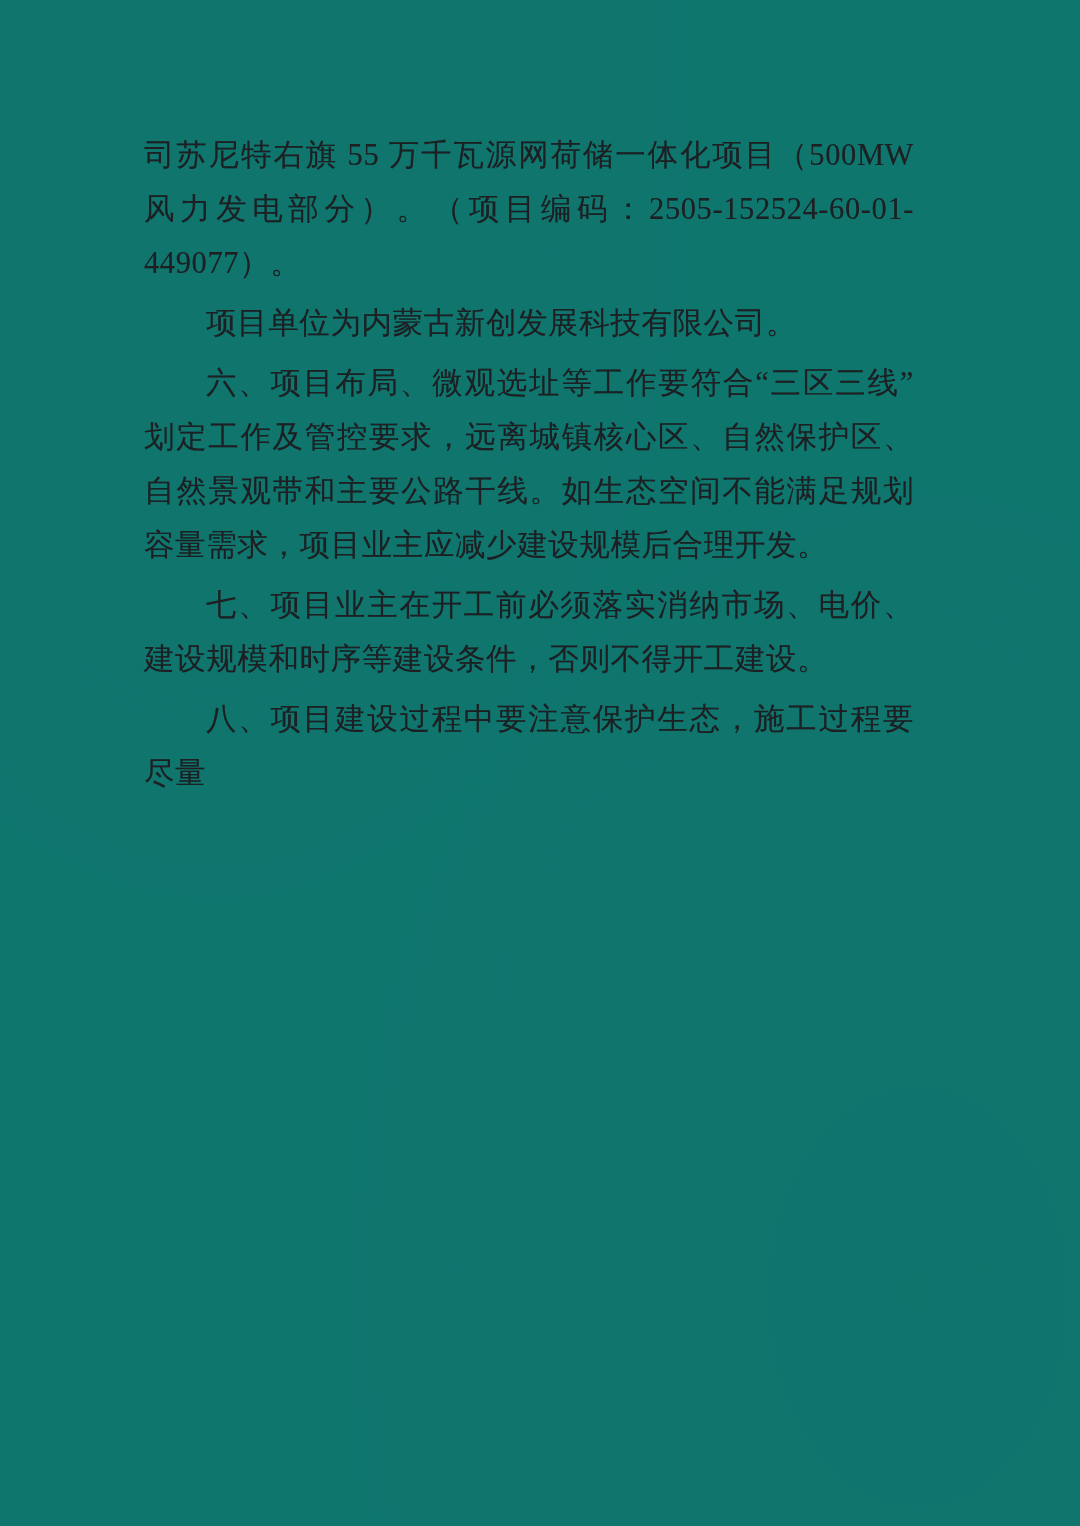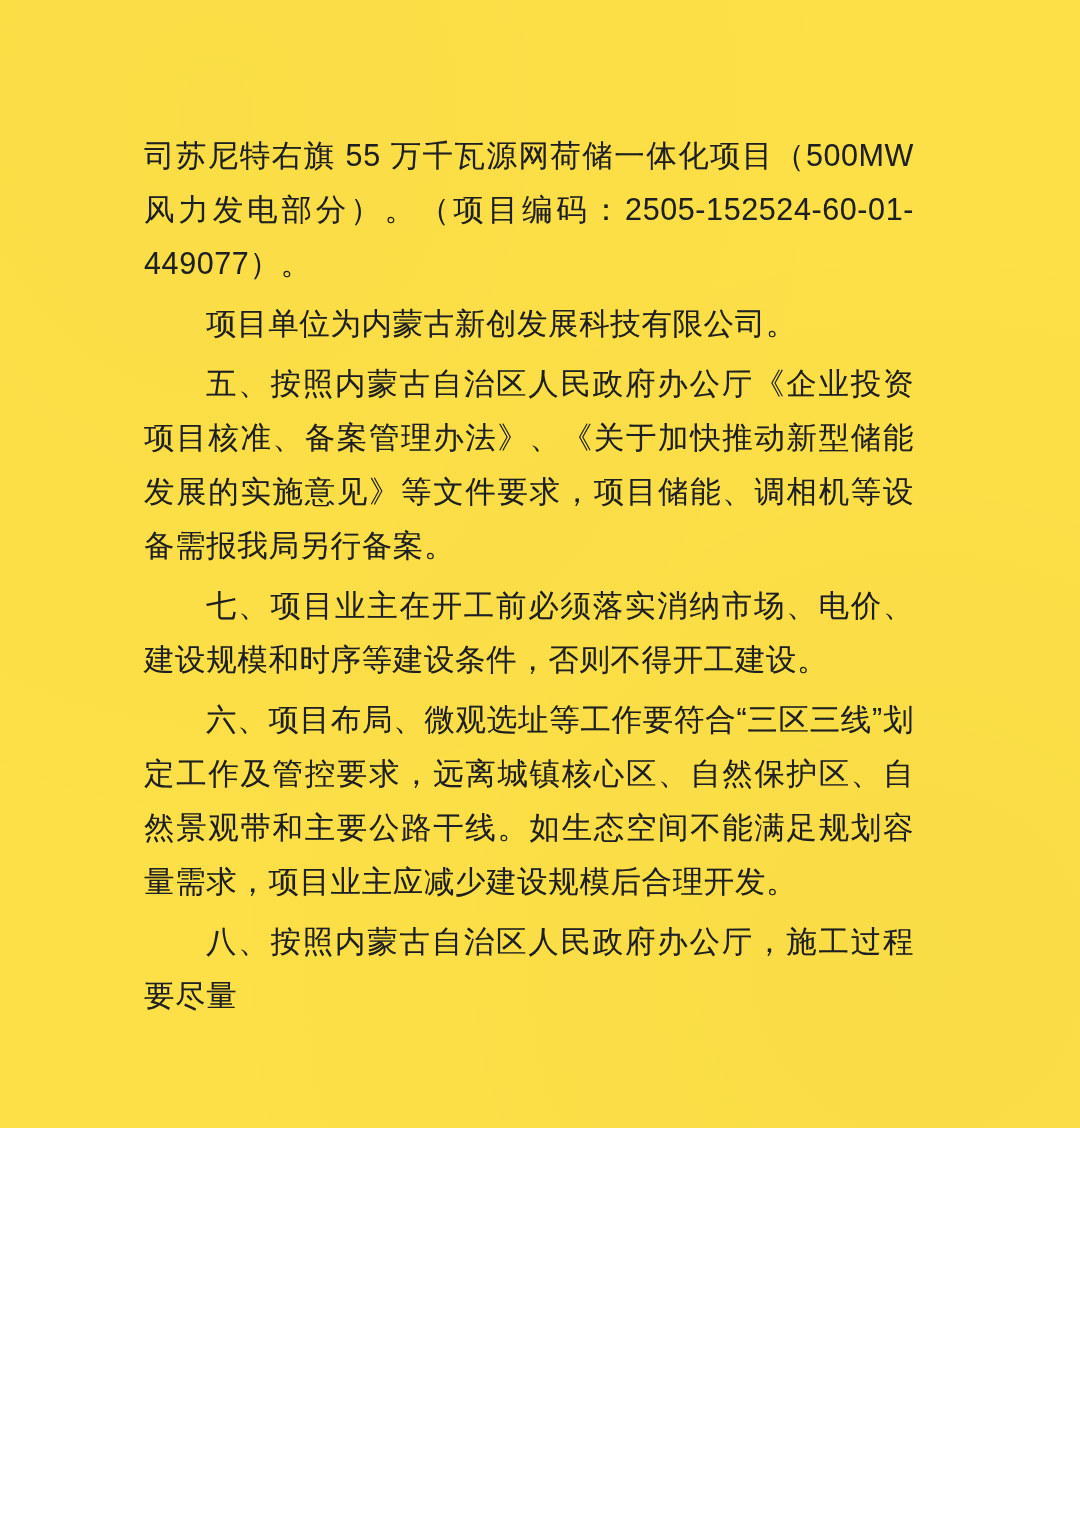--- a/index.html
+++ b/index.html
@@ -3,24 +3,24 @@
 <meta charset="utf-8">
 <style>
   html, body {
     margin: 0;
     padding: 0;
     background: #ffffff;
   }
   .page {
     position: relative;
     width: 1080px;
-    height: 1128px;
-    background: #fde047;
+    height: 1526px;
+    background: #0f766e;
     overflow: hidden;
-    font-family: Liberation Sans, sans-serif;
+    font-family: Liberation Serif, serif;
   }
   
   .page::before {
     content: "";
     position: absolute;
     inset: 0;
     background:
       radial-gradient(ellipse at 20% 10%, rgba(0,0,0,0.012), rgba(0,0,0,0) 60%),
       radial-gradient(ellipse at 85% 85%, rgba(0,0,0,0.015), rgba(0,0,0,0) 60%);
     pointer-events: none;
@@ -49,18 +49,17 @@
     text-shadow: 0 0 0.6px rgba(0,0,0,0.25);
   }
 </style>
 </head>
 <body>
 
 <div class="page">
   <div class="doc-body">
     <p class="para">司苏尼特右旗 55 万千瓦源网荷储一体化项目（500MW 风力发电部分）。（项目编码：2505-152524-60-01-449077）。</p>
     <p class="para indent">项目单位为内蒙古新创发展科技有限公司。</p>
-    <p class="para indent">五、按照内蒙古自治区人民政府办公厅《企业投资项目核准、备案管理办法》、《关于加快推动新型储能发展的实施意见》等文件要求，项目储能、调相机等设备需报我局另行备案。</p>
+    <p class="para indent">六、项目布局、微观选址等工作要符合“三区三线”划定工作及管控要求，远离城镇核心区、自然保护区、自然景观带和主要公路干线。如生态空间不能满足规划容量需求，项目业主应减少建设规模后合理开发。</p>
     <p class="para indent">七、项目业主在开工前必须落实消纳市场、电价、建设规模和时序等建设条件，否则不得开工建设。</p>
-    <p class="para indent">六、项目布局、微观选址等工作要符合“三区三线”划定工作及管控要求，远离城镇核心区、自然保护区、自然景观带和主要公路干线。如生态空间不能满足规划容量需求，项目业主应减少建设规模后合理开发。</p>
-    <p class="para indent">八、按照内蒙古自治区人民政府办公厅，施工过程要尽量</p>
+    <p class="para indent">八、项目建设过程中要注意保护生态，施工过程要尽量</p>
   </div>
 </div>
 
 </body></html>

